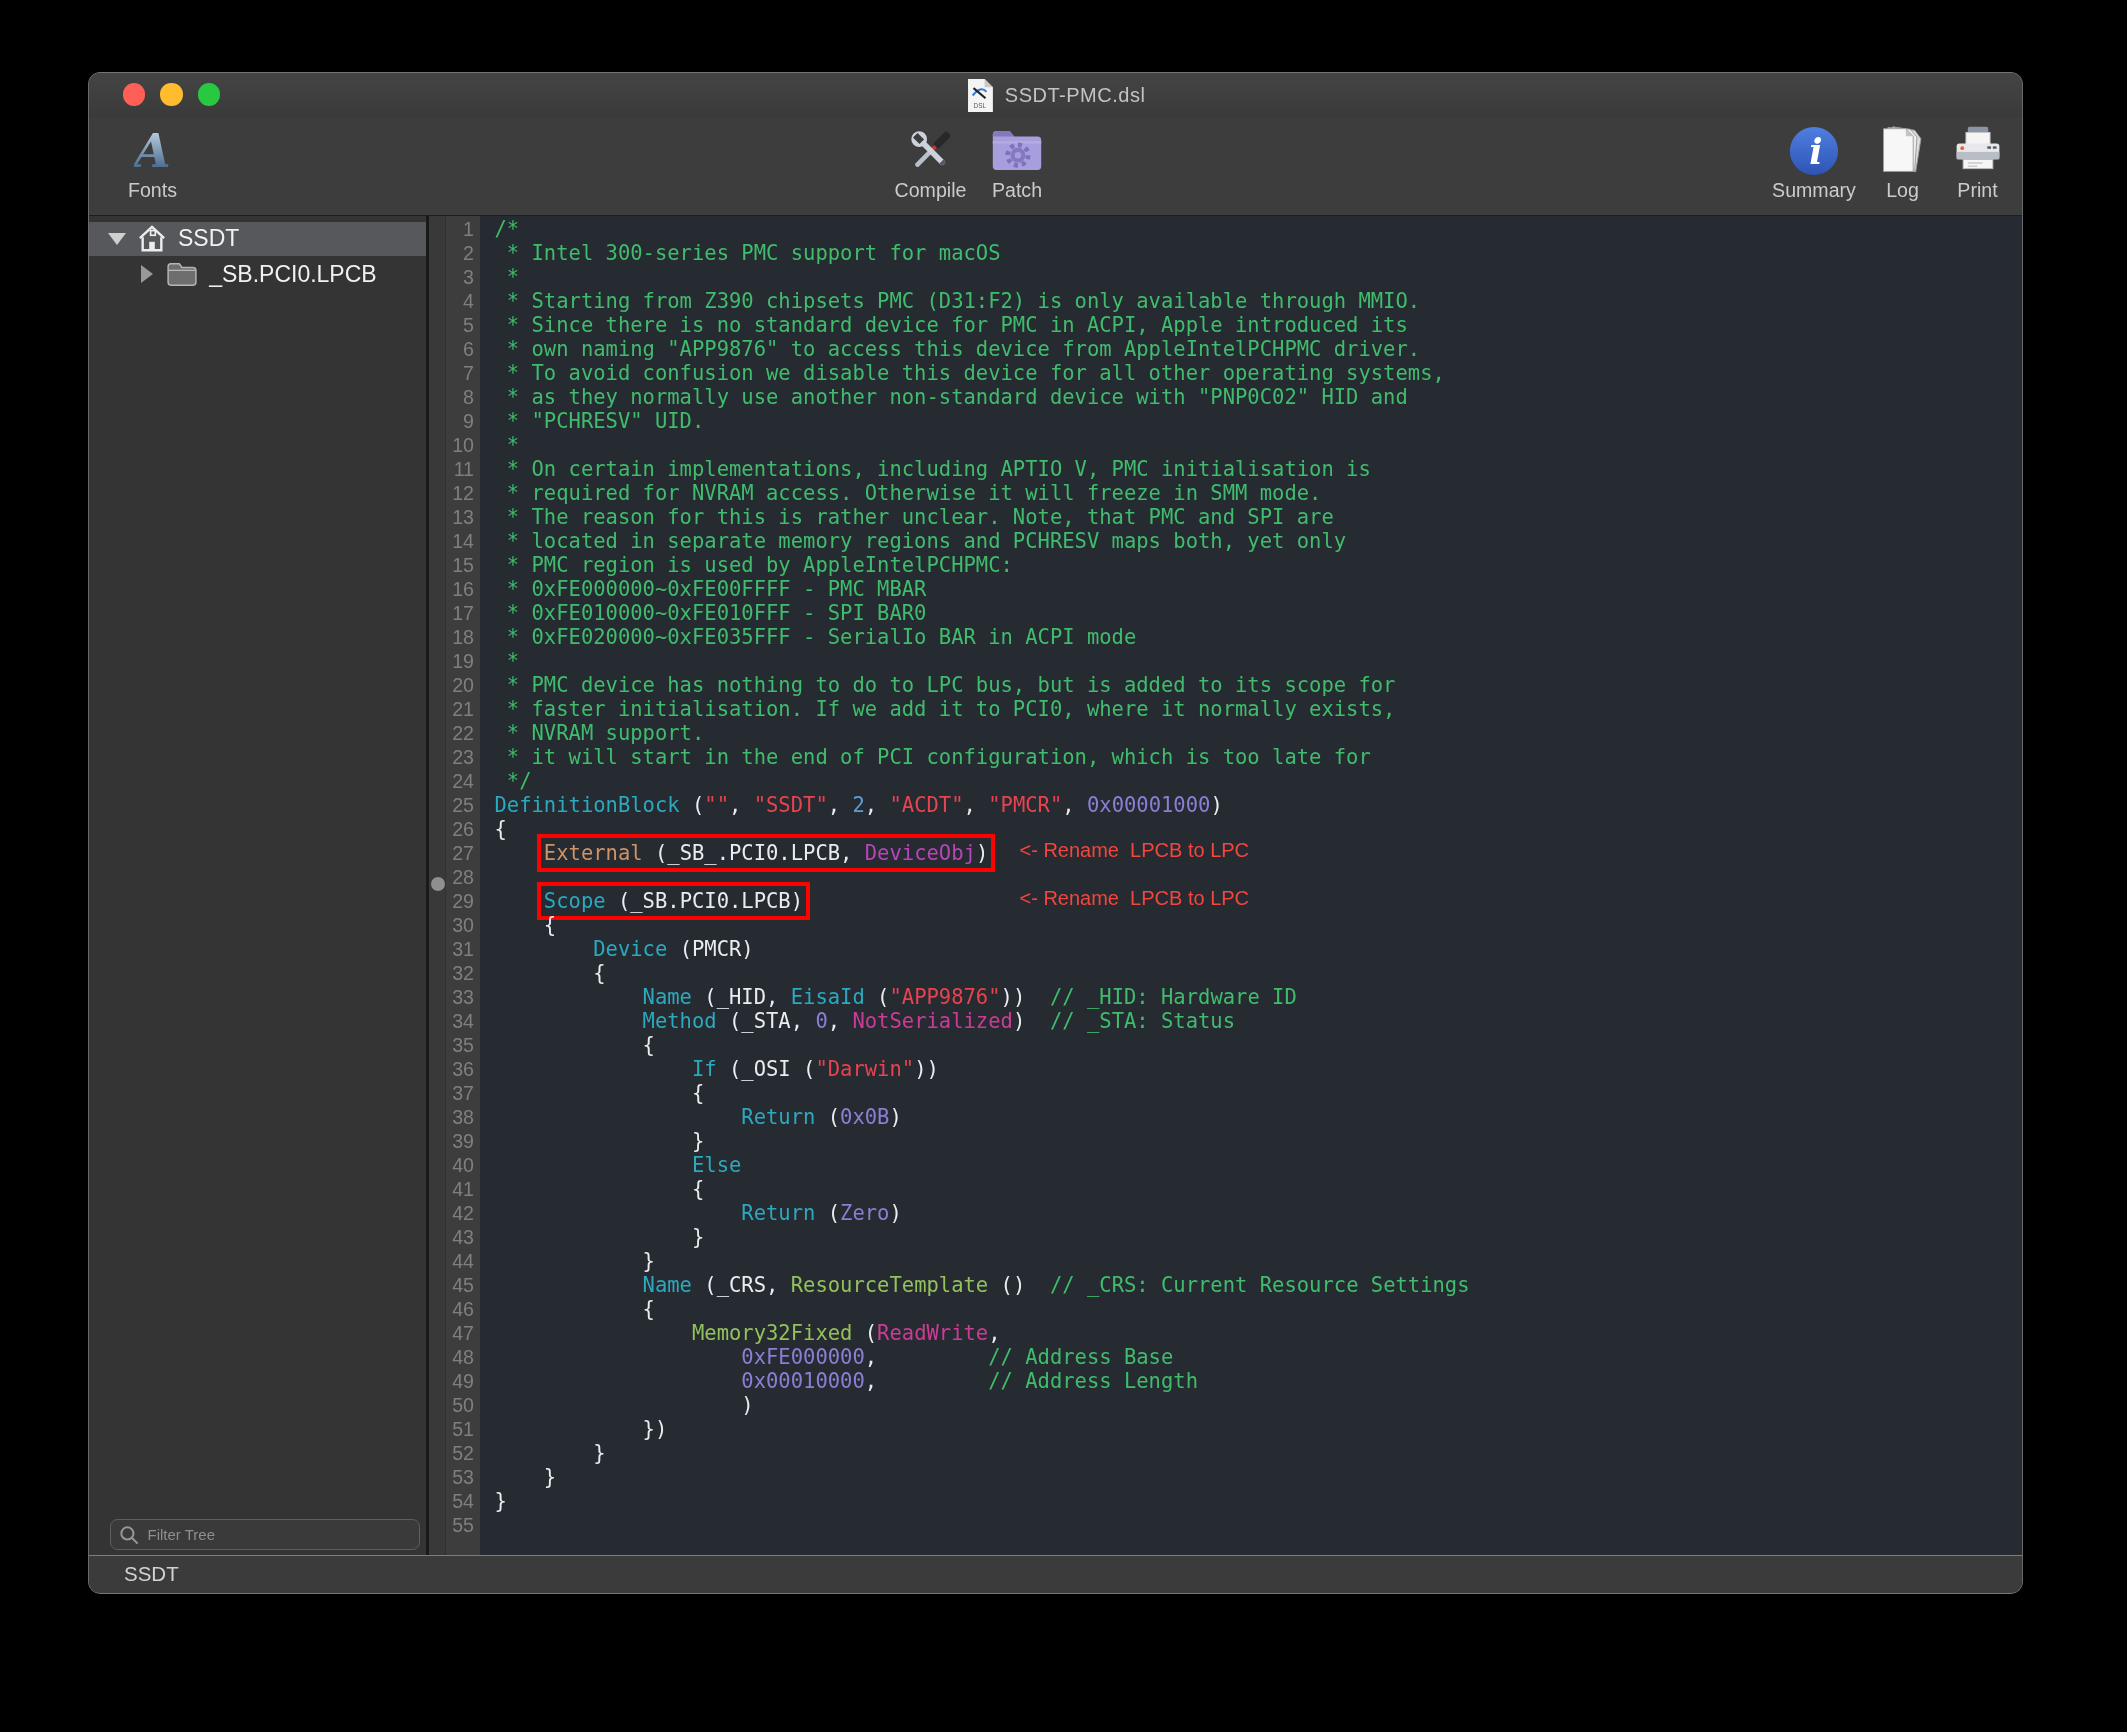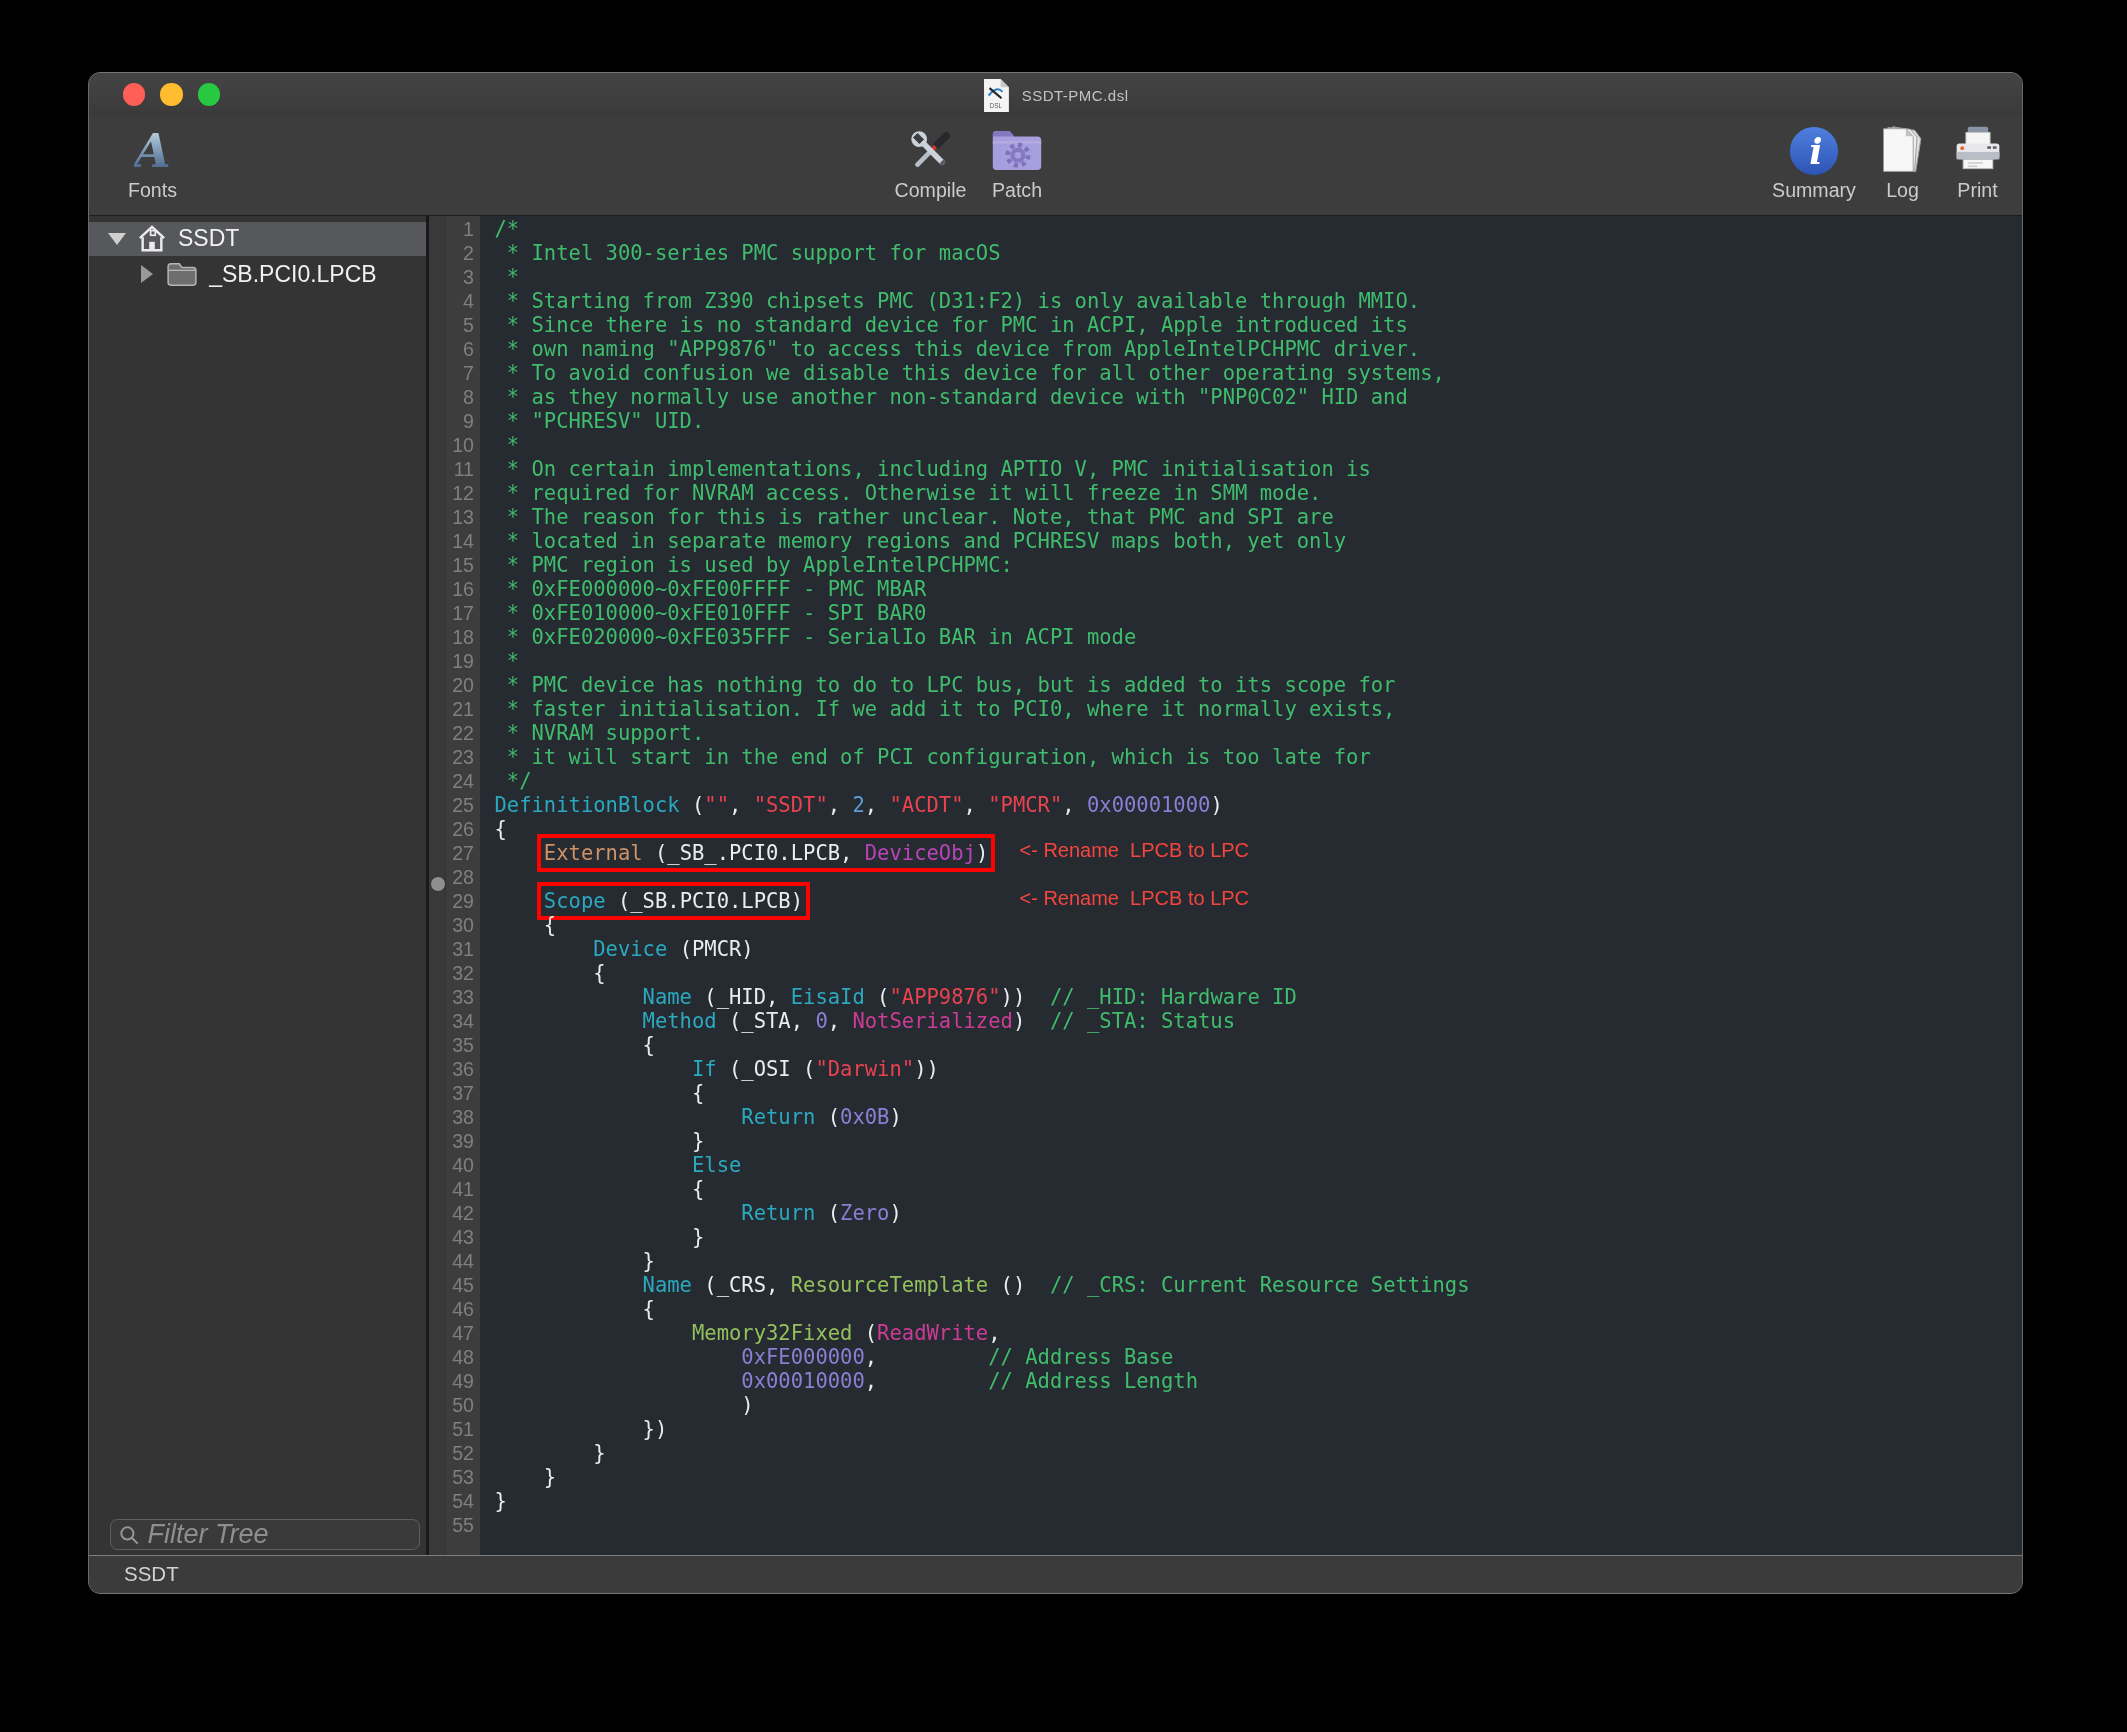--- a/index.html
+++ b/index.html
@@ -6,21 +6,21 @@
   body{width:2127px;height:1732px;background:#000;position:relative;overflow:hidden;
        font-family:"Liberation Sans",sans-serif;}
   .window{position:absolute;left:89px;top:73px;width:1933px;height:1520px;border-radius:11.2px;
           overflow:hidden;background:#3d3d3d;box-shadow:0 0 0 0.9px #757575;}
   
   .titlebar{position:absolute;left:0;top:0;width:100%;height:44px;
             background:linear-gradient(180deg,#444444,#3a3a3a);display:flex;align-items:center;justify-content:center;}
   .lights{position:absolute;left:34px;top:10.3px;display:flex;gap:15px;}
   .light{width:22.4px;height:22.4px;border-radius:50%;}
   .title-group{display:flex;align-items:center;gap:11.2px;}
-  .win-title{font-size:15px;color:#c3c3c3;letter-spacing:0.5px;}
+  .win-title{font-size:20px;color:#c3c3c3;letter-spacing:0.5px;}
   
   .toolbar{position:absolute;left:0;top:44px;width:100%;height:99px;background:#3d3d3d;
            border-bottom:1.9px solid #1d1d1d;box-sizing:border-box;}
   .tb-item{position:absolute;top:6.5px;text-align:center;cursor:default;}
   .tb-ic{height:54px;display:flex;align-items:center;justify-content:center;}
   .tb-label{font-size:19.6px;color:#cbcbcb;margin-top:1.9px;}
   .fonts-a{font-family:"DejaVu Serif",serif;font-style:italic;font-size:47px;font-weight:bold;
            background:linear-gradient(180deg,#b9cfe0 10%,#44638a 90%);-webkit-background-clip:text;
            background-clip:text;color:transparent;line-height:50px;}
   
@@ -46,21 +46,21 @@
   
   .tree-row{position:absolute;left:0;width:100%;height:34px;display:flex;align-items:center;}
   .tree-row.sel{background:#56585c;}
   .tri-down{width:0;height:0;border-left:9.3px solid transparent;border-right:9.3px solid transparent;
             border-top:12px solid #cfcfcf;}
   .tri-right{width:0;height:0;border-top:9.3px solid transparent;border-bottom:9.3px solid transparent;
              border-left:12px solid #999;}
   .tree-label{font-size:23px;color:#f1f1f1;margin-left:11.2px;}
   .filter-wrap{position:absolute;left:20.5px;top:1303px;width:310px;height:31px;}
   .filter-input{width:100%;height:100%;box-sizing:border-box;background:#3a3a3a;border:1.9px solid #5f5f5f;
-                border-radius:7.5px;padding:0 7.5px 0 37px;font-size:27px;color:#ddd;outline:none;font-style:italic;}
+                border-radius:7.5px;padding:0 7.5px 0 37px;font-size:15px;color:#ddd;outline:none;}
   .filter-input::placeholder{color:#8e8e8e;}
   .filter-mag{position:absolute;left:9.3px;top:5.6px;}
   
   .statusbar{position:absolute;left:0;top:1482px;width:100%;height:37px;background:#3b3b3b;
              border-top:1.9px solid #7d7d7d;box-sizing:border-box;display:flex;align-items:center;}
   .status-text{font-size:20.5px;color:#d2d2d2;margin-left:35px;}
 </style>
 </head>
 <body>
 

